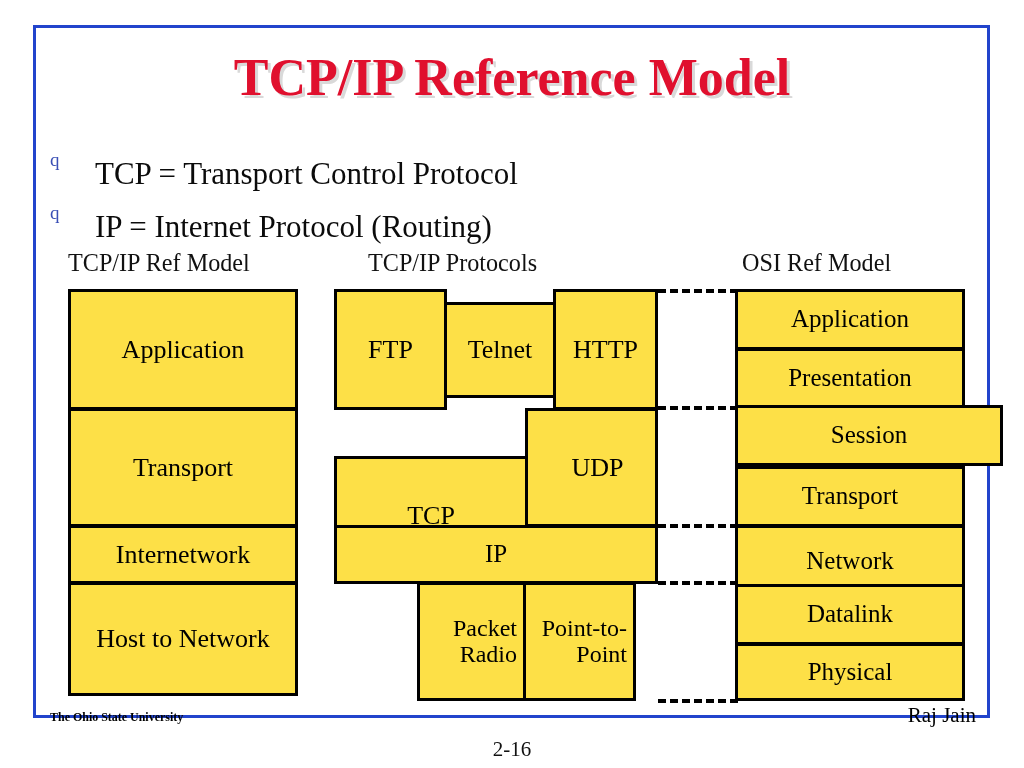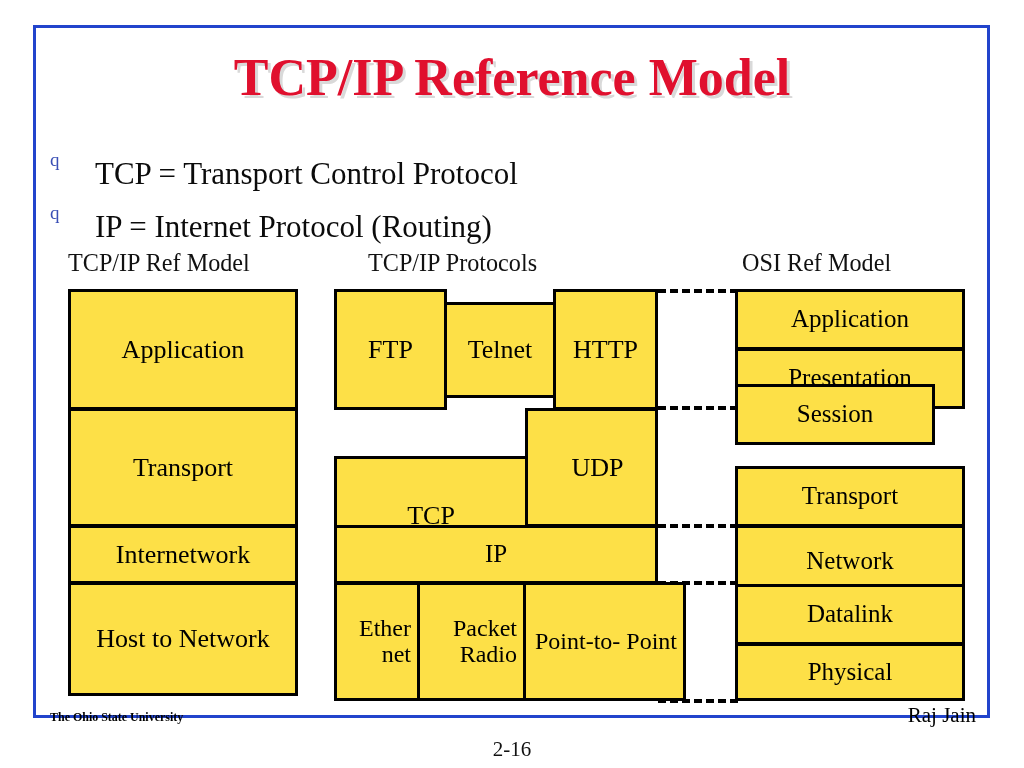--- a/index.html
+++ b/index.html
@@ -107,33 +107,32 @@
 
   <div class="box b-26" style="left:334px;top:289px;width:113px;height:121px;">FTP</div>
   <div class="box b-26" style="left:444px;top:289px;width:112px;height:96px;margin-top:13px;">Telnet</div>
   <div class="box b-26" style="left:553px;top:289px;width:105px;height:121px;">HTTP</div>
 
   <div class="box b-26" style="left:334px;top:408px;width:194px;height:119px;margin-top:48px;">TCP</div>
   <div class="box b-26" style="left:525px;top:408px;width:133px;height:119px;padding-left:12px;">UDP</div>
 
   <div class="box b-25" style="left:334px;top:525px;width:324px;height:59px;">IP</div>
 
-  <div class="box b-24 right-al" style="left:334px;top:582px;width:86px;height:119px;">Ether net</div>
   <div class="box b-24 right-al" style="left:417px;top:582px;width:109px;height:119px;">Packet Radio</div>
-  <div class="box b-24 right-al" style="left:523px;top:582px;width:163px;height:119px;">Point-to- Point</div>
+  <div class="box b-24 right-al" style="left:523px;top:582px;width:113px;height:119px;">Point-to- Point</div>
 
   <div class="dash" style="left:658px;top:289px;width:80px;"></div>
   <div class="dash" style="left:658px;top:406px;width:80px;"></div>
   <div class="dash" style="left:658px;top:524px;width:80px;"></div>
   <div class="dash" style="left:658px;top:581px;width:80px;"></div>
   <div class="dash" style="left:658px;top:699px;width:80px;"></div>
 
   <div class="box b-25" style="left:735px;top:289px;width:230px;height:61px;">Application</div>
   <div class="box b-25" style="left:735px;top:348px;width:230px;height:61px;">Presentation</div>
-  <div class="box b-25" style="left:735px;top:384px;width:200px;height:61px;">Session</div>
+  <div class="box b-25" style="left:735px;top:405px;width:268px;height:61px;">Session</div>
   <div class="box b-25" style="left:735px;top:466px;width:230px;height:61px;">Transport</div>
   <div class="box b-25" style="left:735px;top:525px;width:230px;height:72px;">Network</div>
   <div class="box b-25" style="left:735px;top:584px;width:230px;height:61px;">Datalink</div>
   <div class="box b-25" style="left:735px;top:643px;width:230px;height:58px;">Physical</div>
 
   <div id="foot-left">The Ohio State University</div>
   <div id="foot-right">Raj Jain</div>
   <div id="page-num">2-16</div>
 
 </div>

